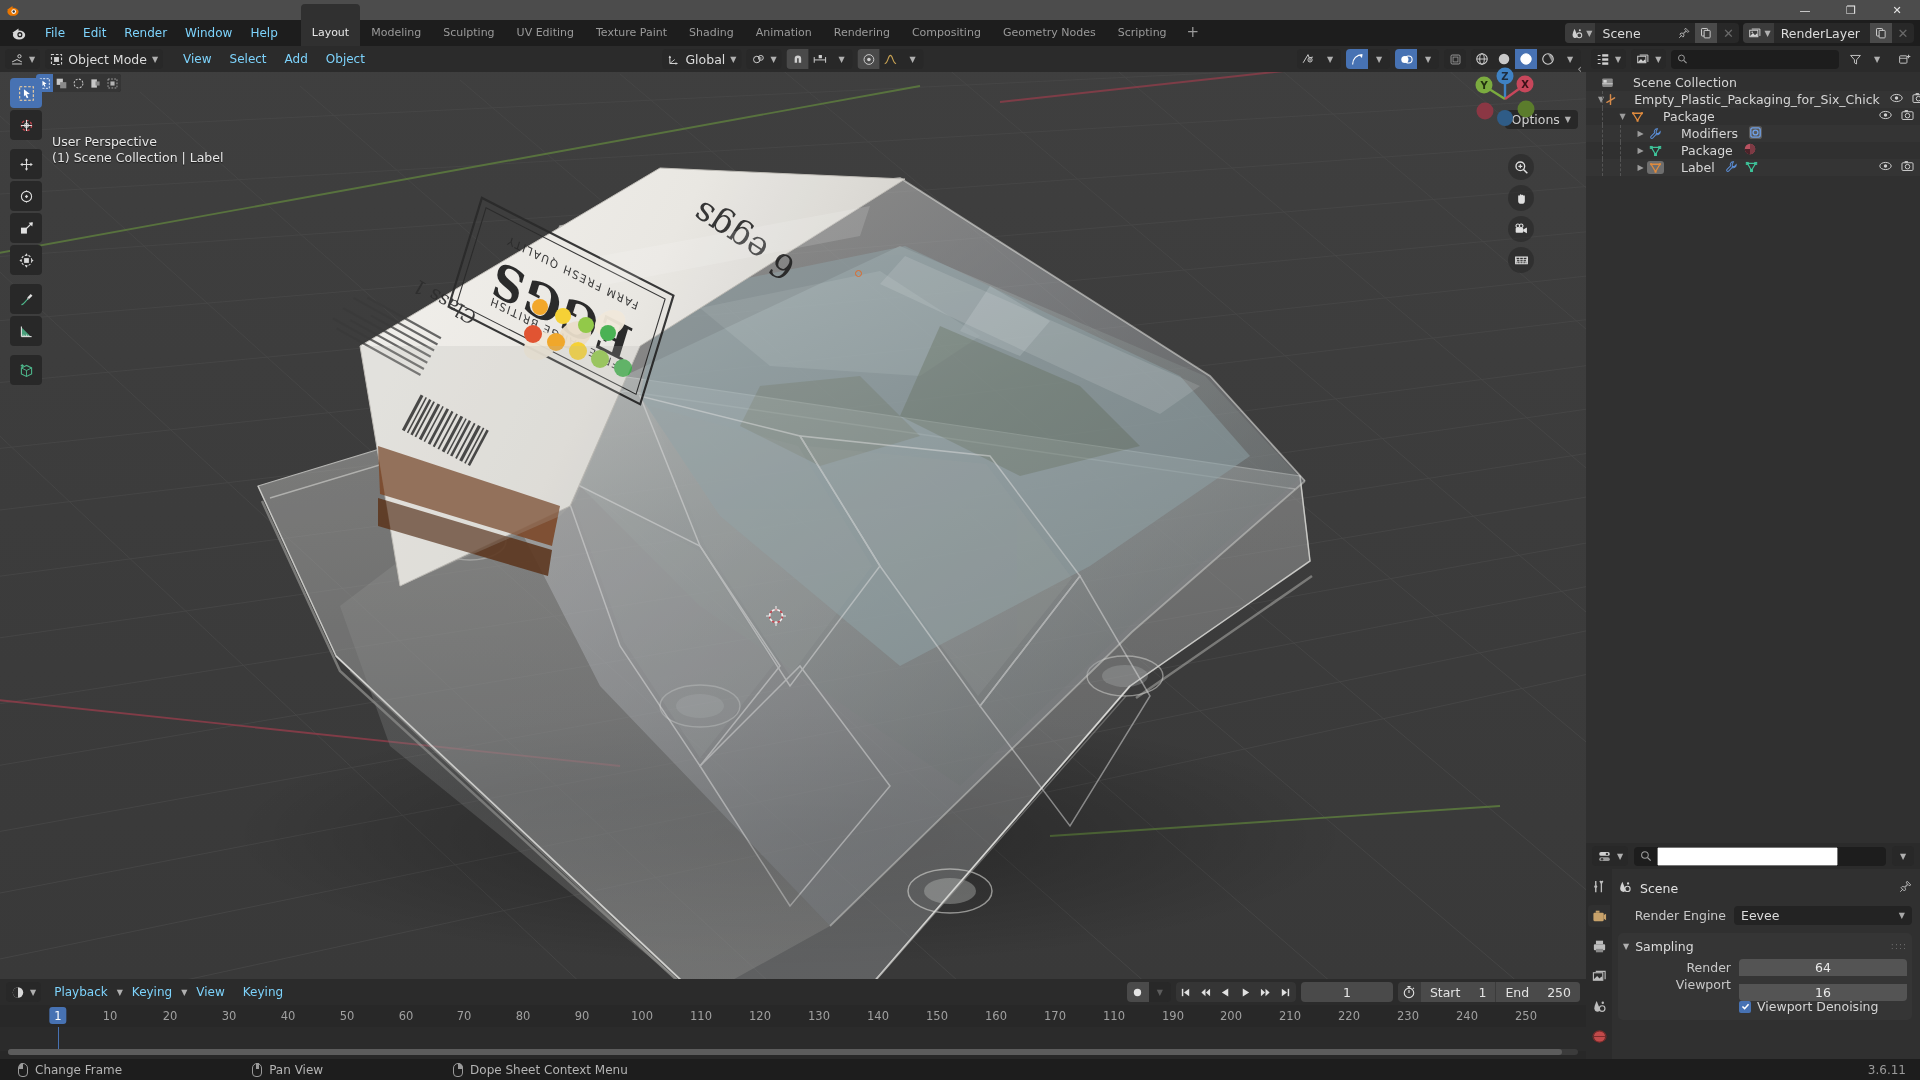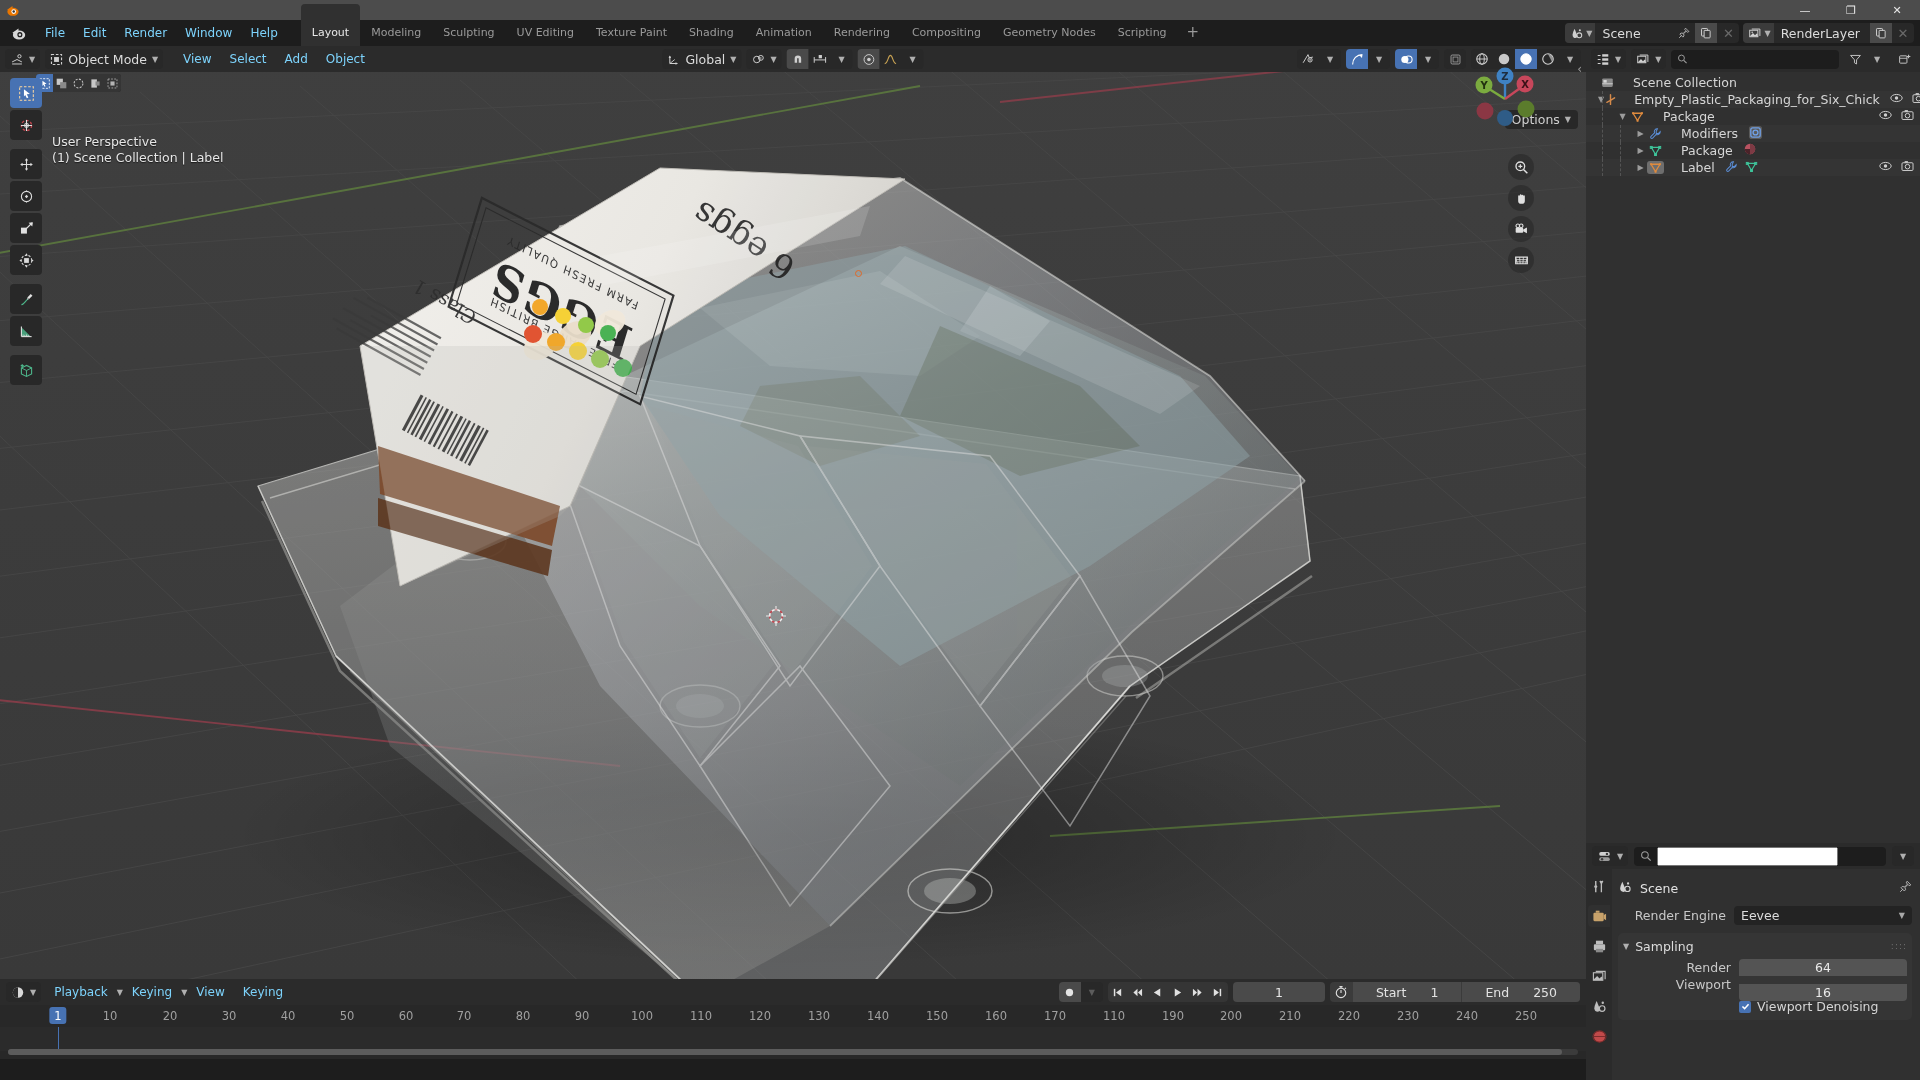--- a/index.html
+++ b/index.html
@@ -154,21 +154,21 @@
   
   .timeline{position:absolute;top:979px;left:0;width:1586px;height:80px;background:#282828;}
   .tl-header{height:26px;background:#2b2b2b;display:flex;align-items:center;gap:4px;padding:0 6px;}
   .tl-menus{display:flex;align-items:center;}
   .tl-mid{margin-left:auto;display:flex;align-items:center;gap:5px;}
   .playctl{display:flex;align-items:center;height:20px;background:#282828;border-radius:4px;overflow:hidden;}
   .playctl .pb{width:20px;height:20px;display:flex;align-items:center;justify-content:center;background:#353535;}
   .frame-field{width:92px;height:20px;background:#4a4a4a;border-radius:4px;display:flex;align-items:center;justify-content:center;font-size:12.5px;color:#e8e8e8;}
   .se-grp{display:flex;align-items:center;height:20px;background:#3b3b3b;border-radius:4px;overflow:hidden;}
   .se-grp .ic{width:22px;display:flex;align-items:center;justify-content:center;}
-  .se-grp .cell{display:flex;align-items:center;gap:24px;padding:0 23px;height:20px;background:#4a4a4a;font-size:12.5px;color:#e2e2e2;margin-left:1px;}
+  .se-grp .cell{display:flex;align-items:center;gap:18px;padding:0 9px;height:20px;background:#4a4a4a;font-size:12.5px;color:#e2e2e2;margin-left:1px;}
   .tl-ruler{position:relative;height:22px;background:#282828;}
   .tick{position:absolute;top:4px;font-size:11.5px;color:#a0a0a0;transform:translateX(-50%);}
   .cur-frame{position:absolute;top:2px;height:17px;background:#4772b3;border-radius:3px;color:#fff;font-size:11.5px;
     display:flex;align-items:center;justify-content:center;padding:0 5px;transform:translateX(-50%);}
   .tl-track{position:absolute;top:48px;left:0;width:1586px;height:24px;background:#2b2b2b;}
   .playhead{position:absolute;top:0;width:1px;background:#4772b3;}
   .tl-scroll{position:absolute;bottom:4px;left:8px;right:8px;height:6px;background:#3b3b3b;border-radius:3px;}
   .tl-scroll-thumb{position:absolute;left:0;top:0;height:6px;width:99%;background:#5c5c5c;border-radius:3px;}
 
   
@@ -1244,14 +1244,29 @@
     </div>
 
     <div class="tl-track">
       <span class="playhead" style="left:58px;height:24px"></span>
     </div>
     <div class="tl-scroll">
       <span class="tl-scroll-thumb"></span>
     </div>
   </div>
 
+  <div class="statusbar">
+    <span class="st-item">
+      <span class="mouse-ic l"></span>
+      <span>Change Frame</span>
+    </span>
+    <span class="st-item" style="margin-left:130px">
+      <span class="mouse-ic m"></span>
+      <span>Pan View</span>
+    </span>
+    <span class="st-item" style="margin-left:130px">
+      <span class="mouse-ic r"></span>
+      <span>Dope Sheet Context Menu</span>
+    </span>
+    <span class="st-ver">3.6.11</span>
+  </div>
 
 </div>
 
 </body></html>

